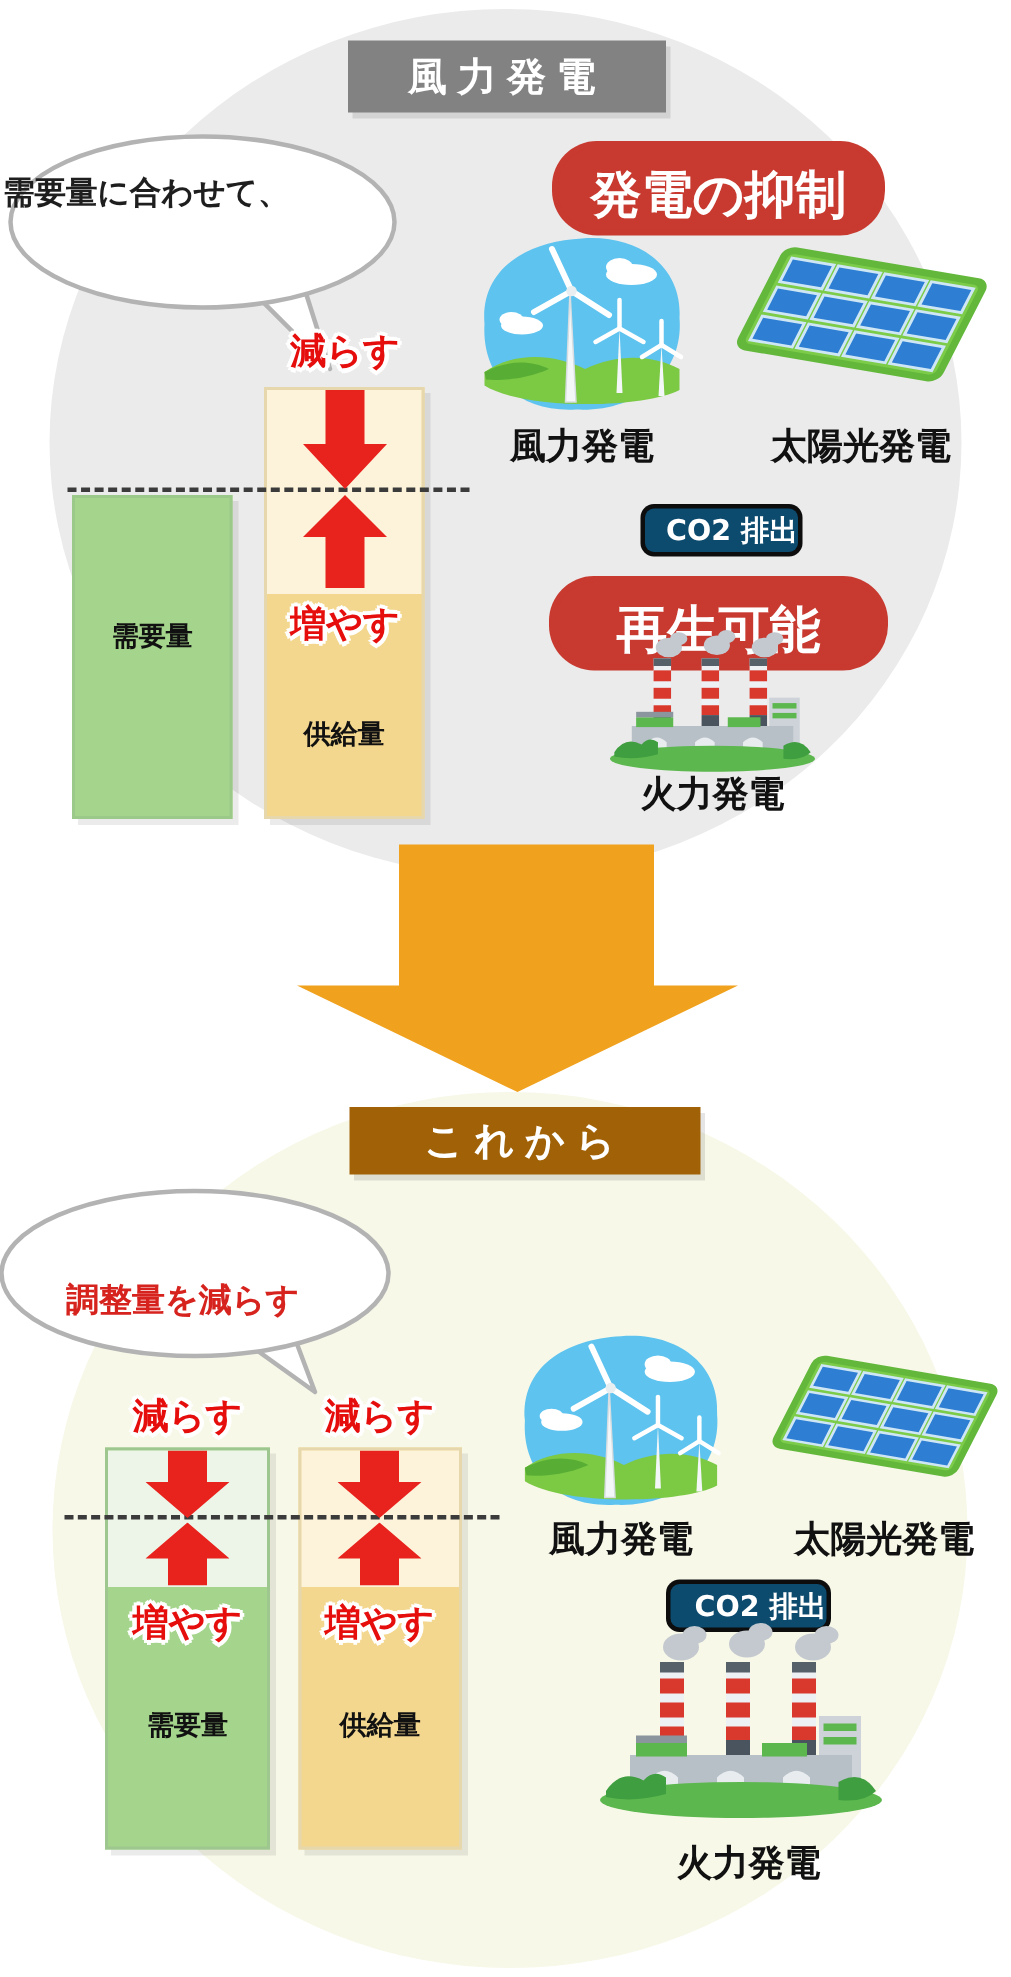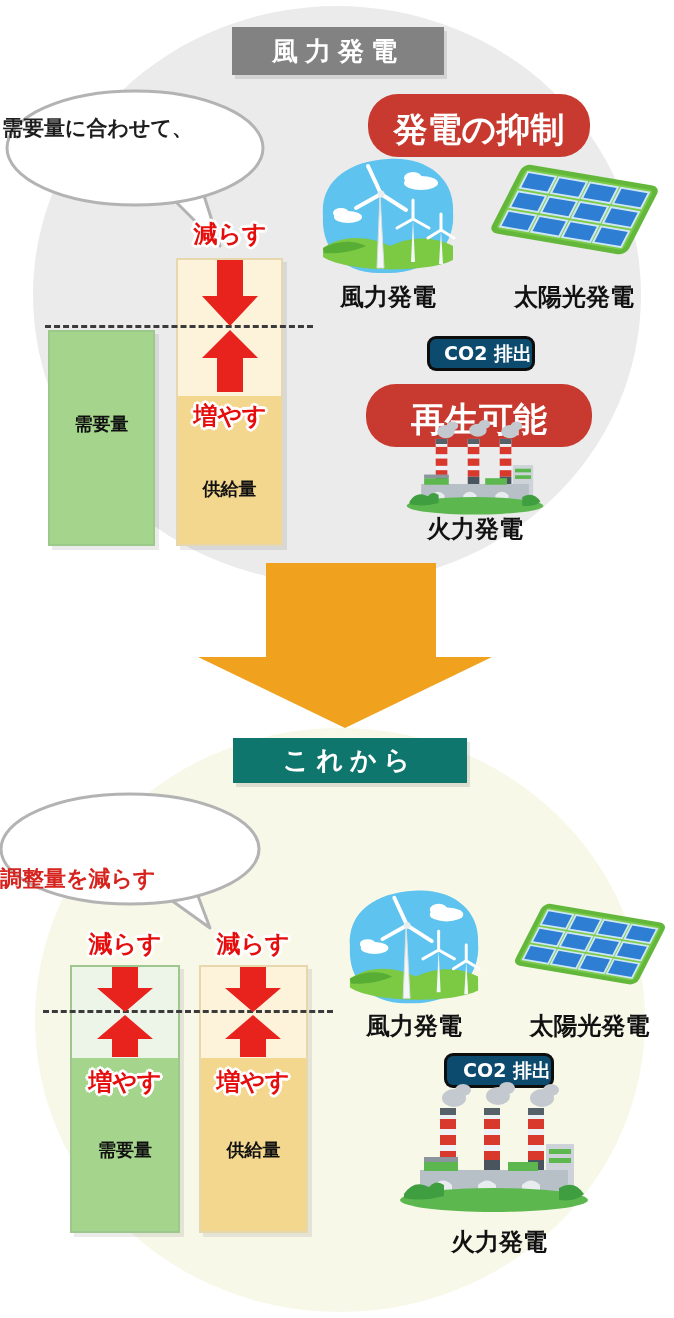--- a/index.html
+++ b/index.html
@@ -8,21 +8,21 @@
   .abs { position:absolute; }
 
   
   .circle-top { left:33px; top:6px; width:608px; height:578px; border-radius:50%; background:#ebebeb; }
   .circle-bottom { left:35px; top:728px; width:610px; height:584px; border-radius:50%; background:#f7f8e8; }
 
   
   .banner { display:flex; align-items:center; justify-content:center; color:#ffffff;
             font-size:26px; font-weight:bold; letter-spacing:7px; box-shadow:3px 4px 0 rgba(0,0,0,0.10); }
   .banner-top { left:232px; top:27px; width:212px; height:48px; background:#828282; }
-  .banner-bottom { left:233px; top:738px; width:234px; height:45px; background:#0f766e; }
+  .banner-bottom { left:233px; top:738px; width:234px; height:45px; background:#a16207; }
 
   
   .blob-title { display:flex; align-items:flex-end; justify-content:center; color:#ffffff;
                 font-size:34px; font-weight:700; border-radius:26px; white-space:nowrap; }
   .blob-red { background:#c8392f; box-shadow:0 0 0 4px #c8392f; }
   .blob-green { background:#45a03d; box-shadow:0 0 0 4px #45a03d; }
   .title-curtail { left:372px; top:98px; width:214px; height:55px; }
   .title-increase { left:370px; top:388px; width:218px; height:55px; }
   .title-maintain { left:394px; top:823px; width:211px; height:57px; }
 
@@ -217,21 +217,21 @@
 
   <div class="abs banner banner-bottom">
     <span>これから</span>
   </div>
 
   <div class="abs bubble-wrap" style="left:0px; top:790px; width:270px; height:148px;">
     <svg width="270" height="148" viewBox="0 0 270 148">
       <path d="M150,95 L210,138 L192,90 Z" fill="#ffffff" stroke="#b3b3b3" stroke-width="3" stroke-linejoin="round"></path>
       <ellipse cx="130" cy="59" rx="129" ry="55" fill="#ffffff" stroke="#b3b3b3" stroke-width="3"></ellipse>
     </svg>
-    <div class="bubble-text bt-red" style="top:74px;">調整量を減らす</div>
+    <div class="bubble-text bt-red" style="top:62px;padding-left:44px;">調整量を減らす</div>
   </div>
 
 
   <svg class="abs" style="left:345px; top:886px;" width="138" height="124" viewBox="0 0 140 122">
     <path d="M70,3 C108,0 137,22 135,56 C138,92 108,119 66,117 C26,119 3,94 5,60 C2,24 32,5 70,3 Z" fill="#5ec3ef"></path>
     <g fill="#ffffff">
       <ellipse cx="103" cy="27" rx="17" ry="7"></ellipse>
         <ellipse cx="95" cy="22" rx="9" ry="6"></ellipse>
       <ellipse cx="30" cy="61" rx="14" ry="6"></ellipse>
         <ellipse cx="23" cy="57" rx="8" ry="5"></ellipse>

